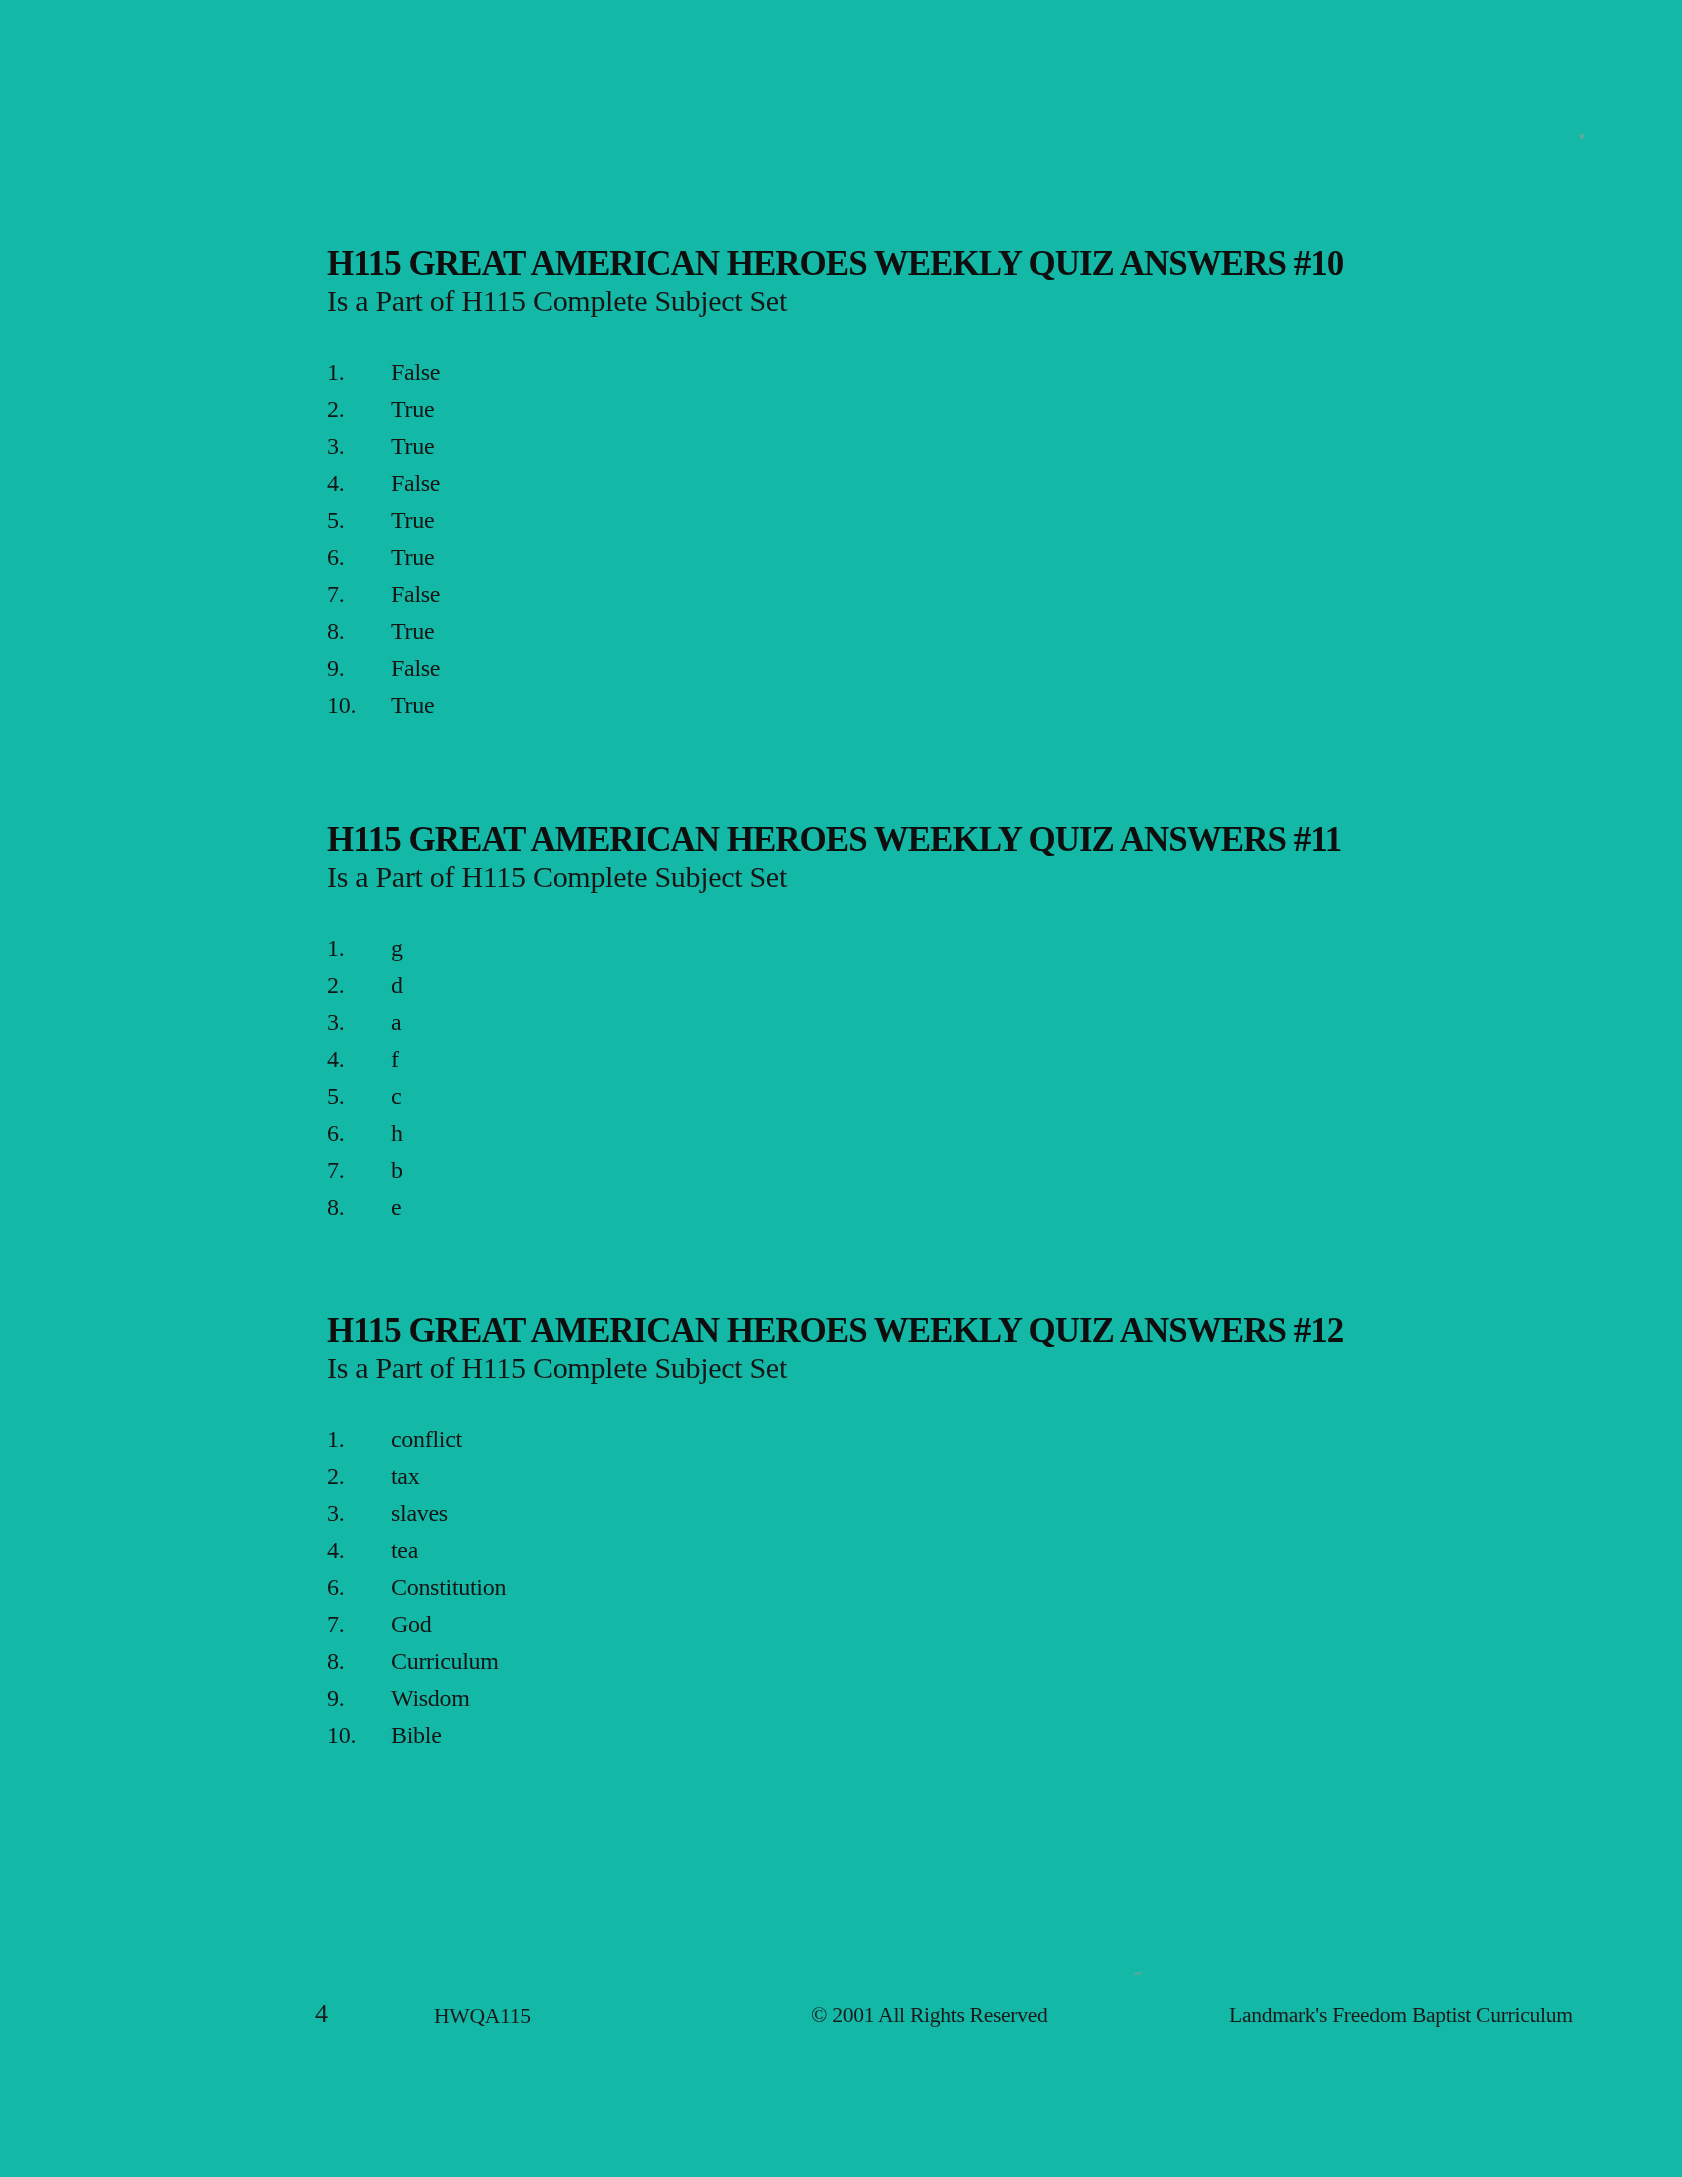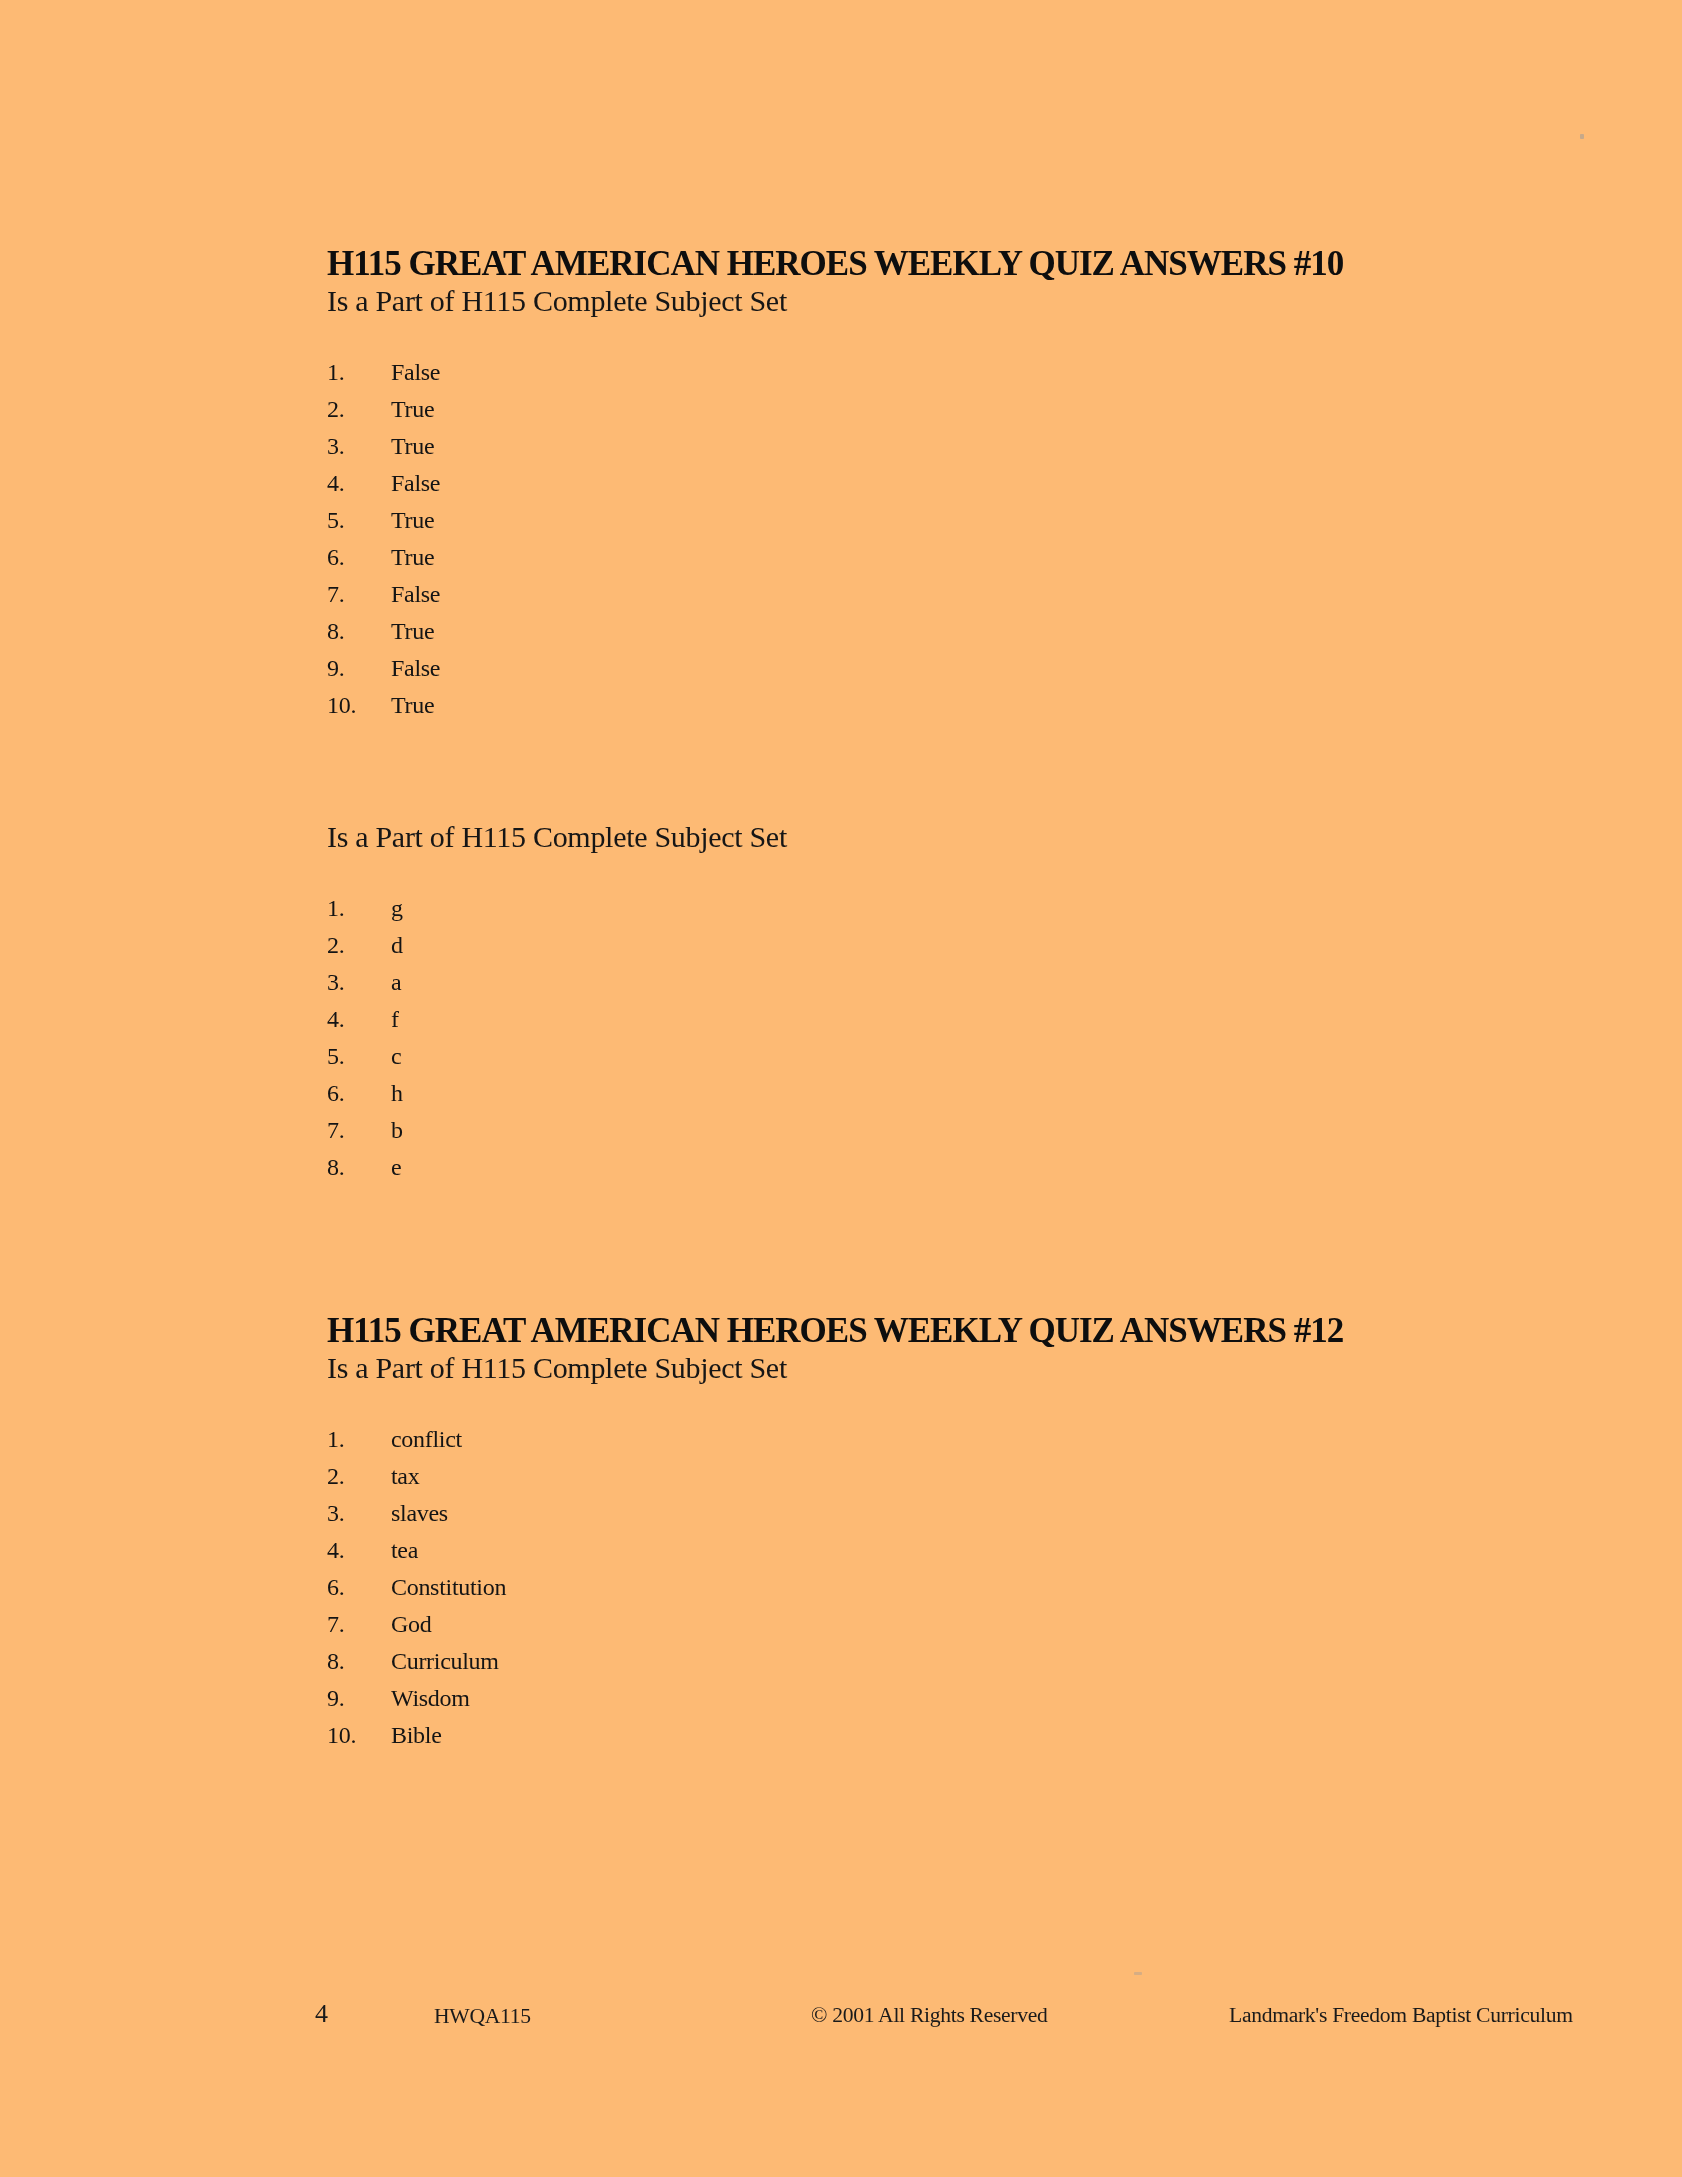--- a/index.html
+++ b/index.html
@@ -5,21 +5,21 @@
   html, body { margin: 0; padding: 0; }
   body {
     width: 1683px;
     height: 2177px;
     background: #ffffff;
     position: relative;
     font-family: "Liberation Serif", serif;
     color: #121212;
     overflow: hidden;
   }
-  .page { position: absolute; inset: 0; background: #fdba74; }
+  .page { position: absolute; inset: 0; background: #14b8a6; }
 
   .quiz-section {
     position: absolute;
     left: 327px;
     width: 1228px;
   }
   .section-title {
     margin: 0;
     font-size: 35px;
     font-weight: bold;
@@ -91,20 +91,21 @@
           <li><span class="answer-num">5.</span><span class="answer-text">True</span></li>
           <li><span class="answer-num">6.</span><span class="answer-text">True</span></li>
           <li><span class="answer-num">7.</span><span class="answer-text">False</span></li>
           <li><span class="answer-num">8.</span><span class="answer-text">True</span></li>
           <li><span class="answer-num">9.</span><span class="answer-text">False</span></li>
           <li><span class="answer-num">10.</span><span class="answer-text">True</span></li>
         </ol>
   </section>
 
   <section class="quiz-section" style="top: 820px;">
+    <h1 class="section-title">H115 GREAT AMERICAN HEROES WEEKLY QUIZ ANSWERS #11</h1>
     <div class="section-subtitle">Is a Part of H115 Complete Subject Set</div>
     <ol class="answer-list">
           <li><span class="answer-num">1.</span><span class="answer-text">g</span></li>
           <li><span class="answer-num">2.</span><span class="answer-text">d</span></li>
           <li><span class="answer-num">3.</span><span class="answer-text">a</span></li>
           <li><span class="answer-num">4.</span><span class="answer-text">f</span></li>
           <li><span class="answer-num">5.</span><span class="answer-text">c</span></li>
           <li><span class="answer-num">6.</span><span class="answer-text">h</span></li>
           <li><span class="answer-num">7.</span><span class="answer-text">b</span></li>
           <li><span class="answer-num">8.</span><span class="answer-text">e</span></li>

